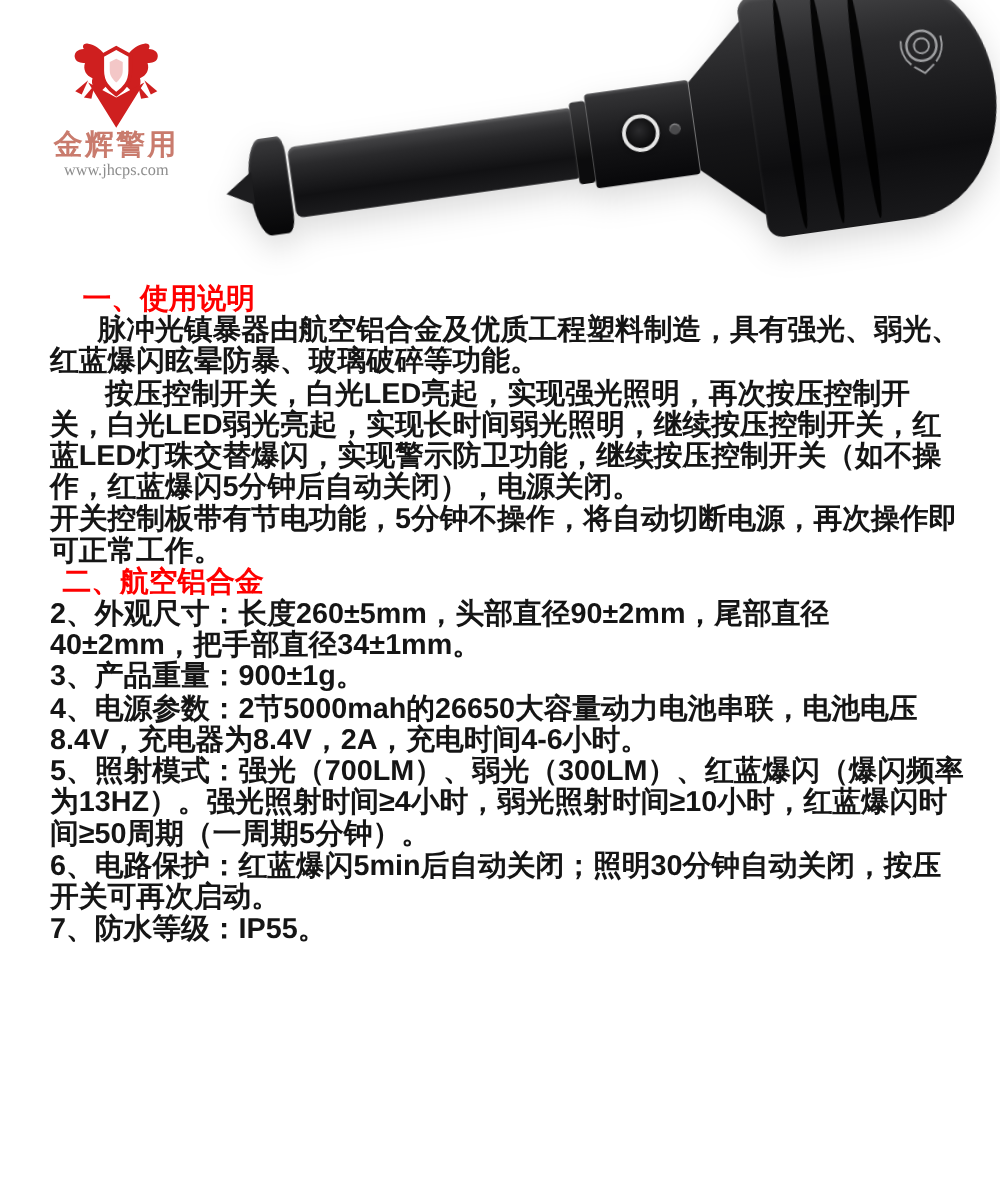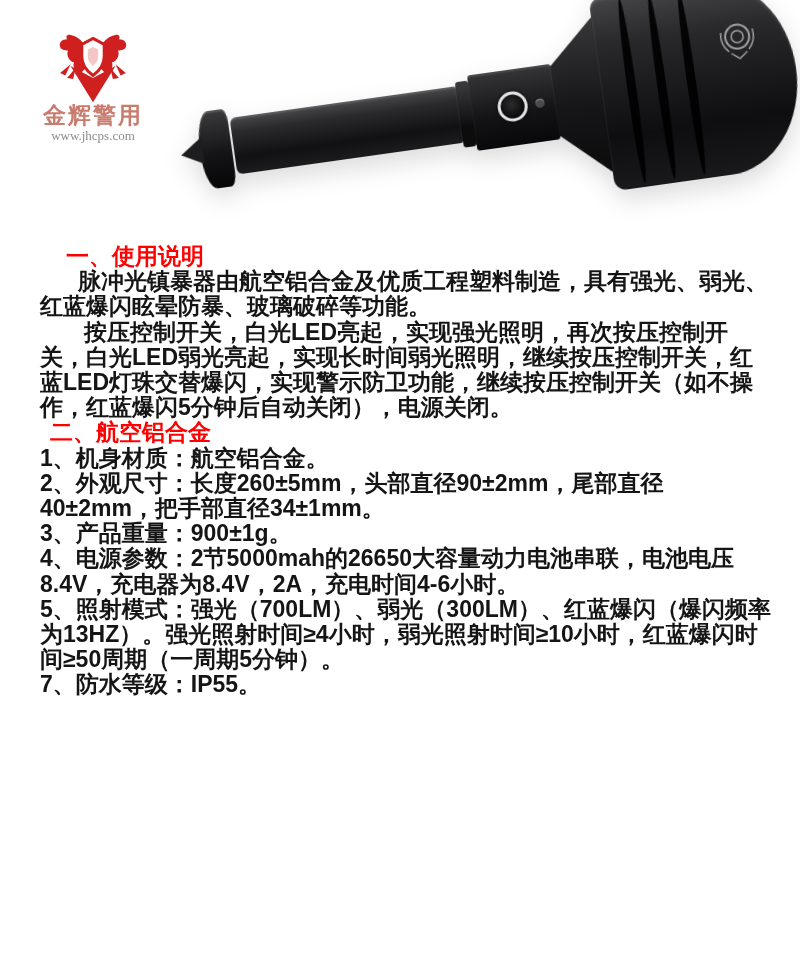--- a/index.html
+++ b/index.html
@@ -51,21 +51,21 @@
           border-radius:12px 78px 78px 12px / 12px 97px 97px 12px;
           box-shadow:inset 0 3px 3px rgba(255,255,255,.12); }
   .groove { position:absolute; top:4px; bottom:4px; width:9px; background:#000;
             border-radius:50%; opacity:.9; }
   .g1 { left:26px; } .g2 { left:56px; } .g3 { left:86px; }
   .head-badge { position:absolute; right:34px; top:38px; width:40px; height:44px; opacity:.75; }
 
   
   .content { position:absolute; left:40px; top:226px; width:732px;
              font-size:23px; line-height:25.2px; font-weight:700; color:#151515;
-             letter-spacing:0;margin-top:18px; }
+             letter-spacing:0; }
   .heading { color:#fe0000; }
   .h1 { padding-left:26px; }
   .h2 { padding-left:10px; }
   .ind-a { text-indent:38px; }
   .ind-b { text-indent:44px; }
 </style>
 </head>
 <body>
 
 <div class="stage">
@@ -113,23 +113,24 @@
           <path d="M4 14 Q2 26 10 34 M36 14 Q38 26 30 34 M12 36 L20 42 L28 36" fill="none" stroke="#c9cacc" stroke-width="1.5"></path>
         </svg>
       </div>
     </div>
   </div>
 
   <div class="content">
     <div class="heading h1">一、使用说明</div>
     <div class="para ind-a">脉冲光镇暴器由航空铝合金及优质工程塑料制造，具有强光、弱光、红蓝爆闪眩晕防暴、玻璃破碎等功能。</div>
     <div class="para ind-b">按压控制开关，白光LED亮起，实现强光照明，再次按压控制开关，白光LED弱光亮起，实现长时间弱光照明，继续按压控制开关，红蓝LED灯珠交替爆闪，实现警示防卫功能，继续按压控制开关（如不操作，红蓝爆闪5分钟后自动关闭），电源关闭。</div>
+    <div class="para">开关控制板带有节电功能，5分钟不操作，将自动切断电源，再次操作即可正常工作。</div>
 
     <div class="heading h2">二、航空铝合金</div>
-    <div class="para">1、机身材质：航空铝合金。</div>
     <div class="para">2、外观尺寸：长度260±5mm，头部直径90±2mm，尾部直径40±2mm，把手部直径34±1mm。</div>
     <div class="para">3、产品重量：900±1g。</div>
     <div class="para">4、电源参数：2节5000mah的26650大容量动力电池串联，电池电压8.4V，充电器为8.4V，2A，充电时间4-6小时。</div>
     <div class="para">5、照射模式：强光（700LM）、弱光（300LM）、红蓝爆闪（爆闪频率为13HZ）。强光照射时间≥4小时，弱光照射时间≥10小时，红蓝爆闪时间≥50周期（一周期5分钟）。</div>
+    <div class="para">6、电路保护：红蓝爆闪5min后自动关闭；照明30分钟自动关闭，按压开关可再次启动。</div>
     <div class="para">7、防水等级：IP55。</div>
   </div>
 
 </div>
 
 </body></html>

